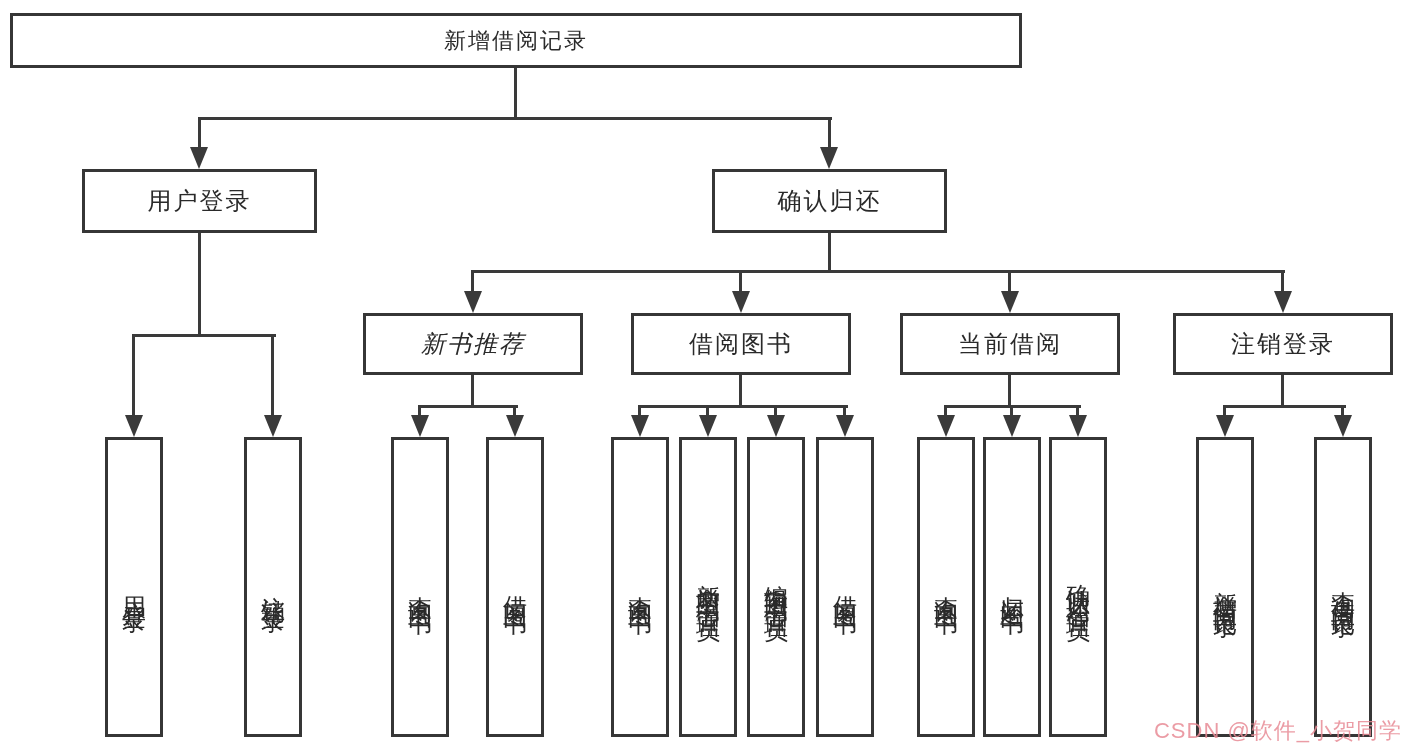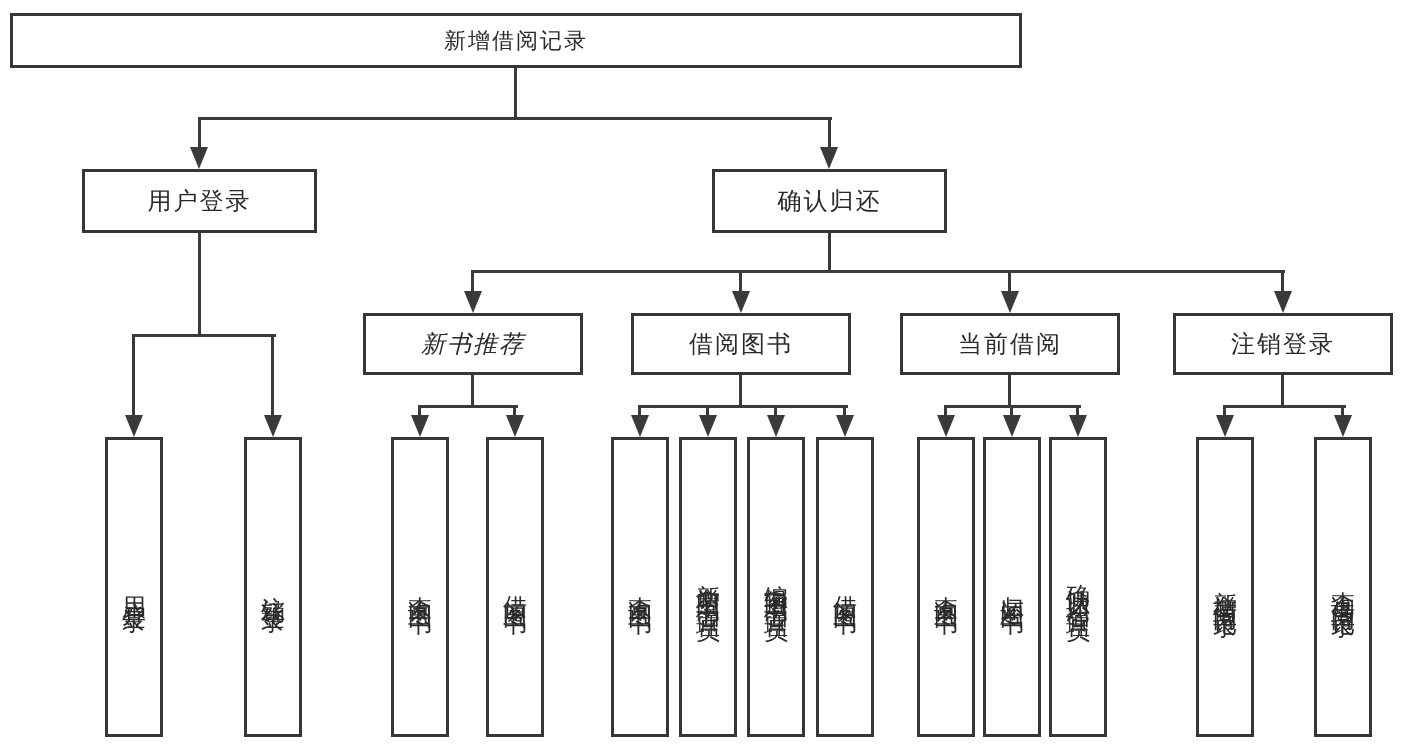--- a/index.html
+++ b/index.html
@@ -158,14 +158,15 @@
     <span class="vtext">确认归还（管理员）</span>
   </div>
 
   <div class="vbox" style="left:1196px;">
     <span class="vtext">新增借阅记录</span>
   </div>
   <div class="vbox" style="left:1314px;">
     <span class="vtext">查询借阅记录</span>
   </div>
 
+  <div class="watermark">CSDN @软件_小贺同学</div>
 
 </div>
 
 </body></html>

